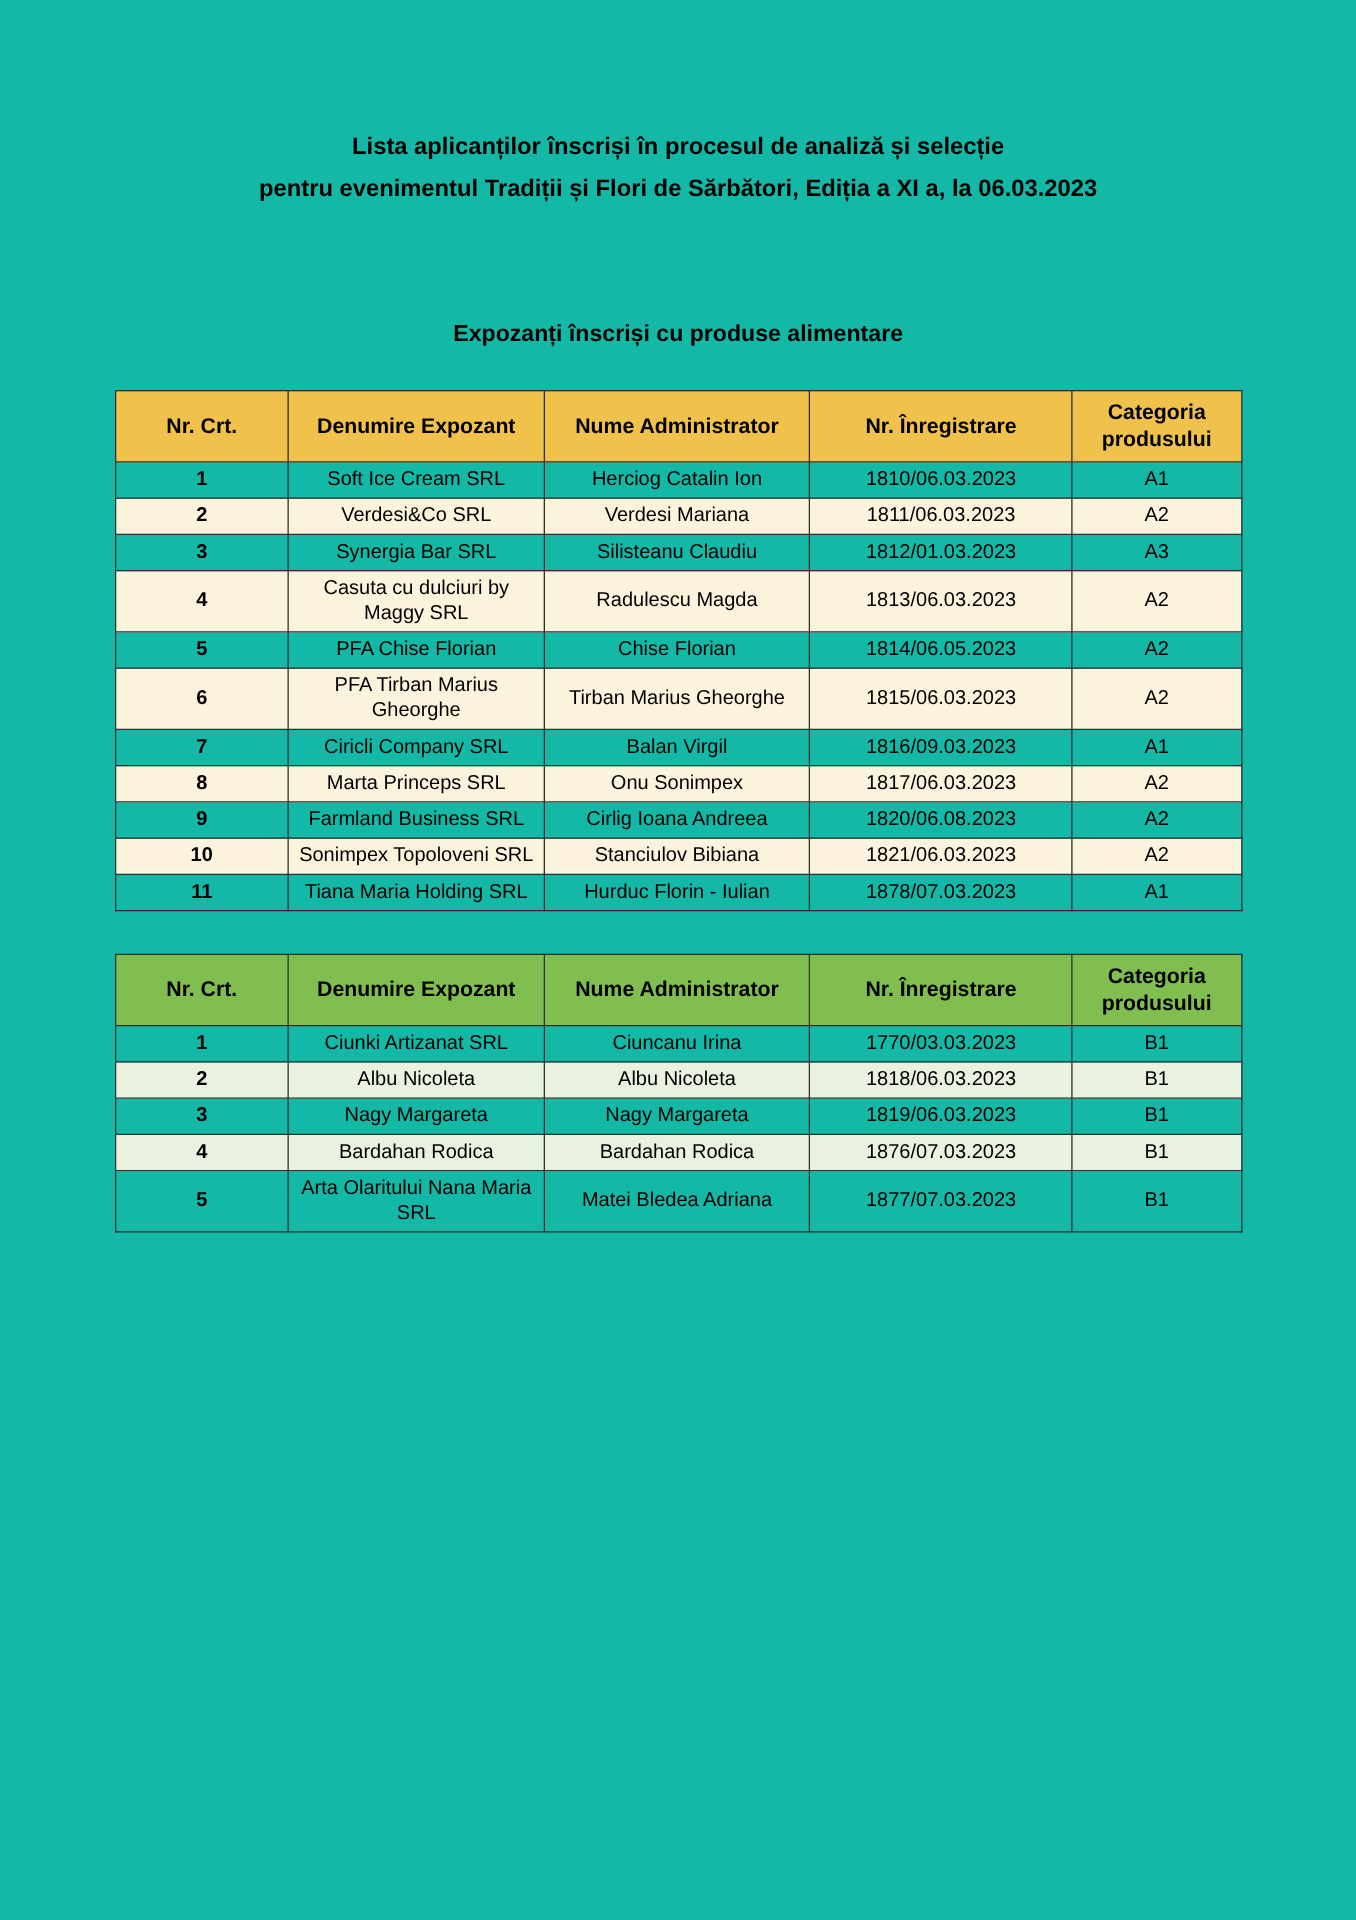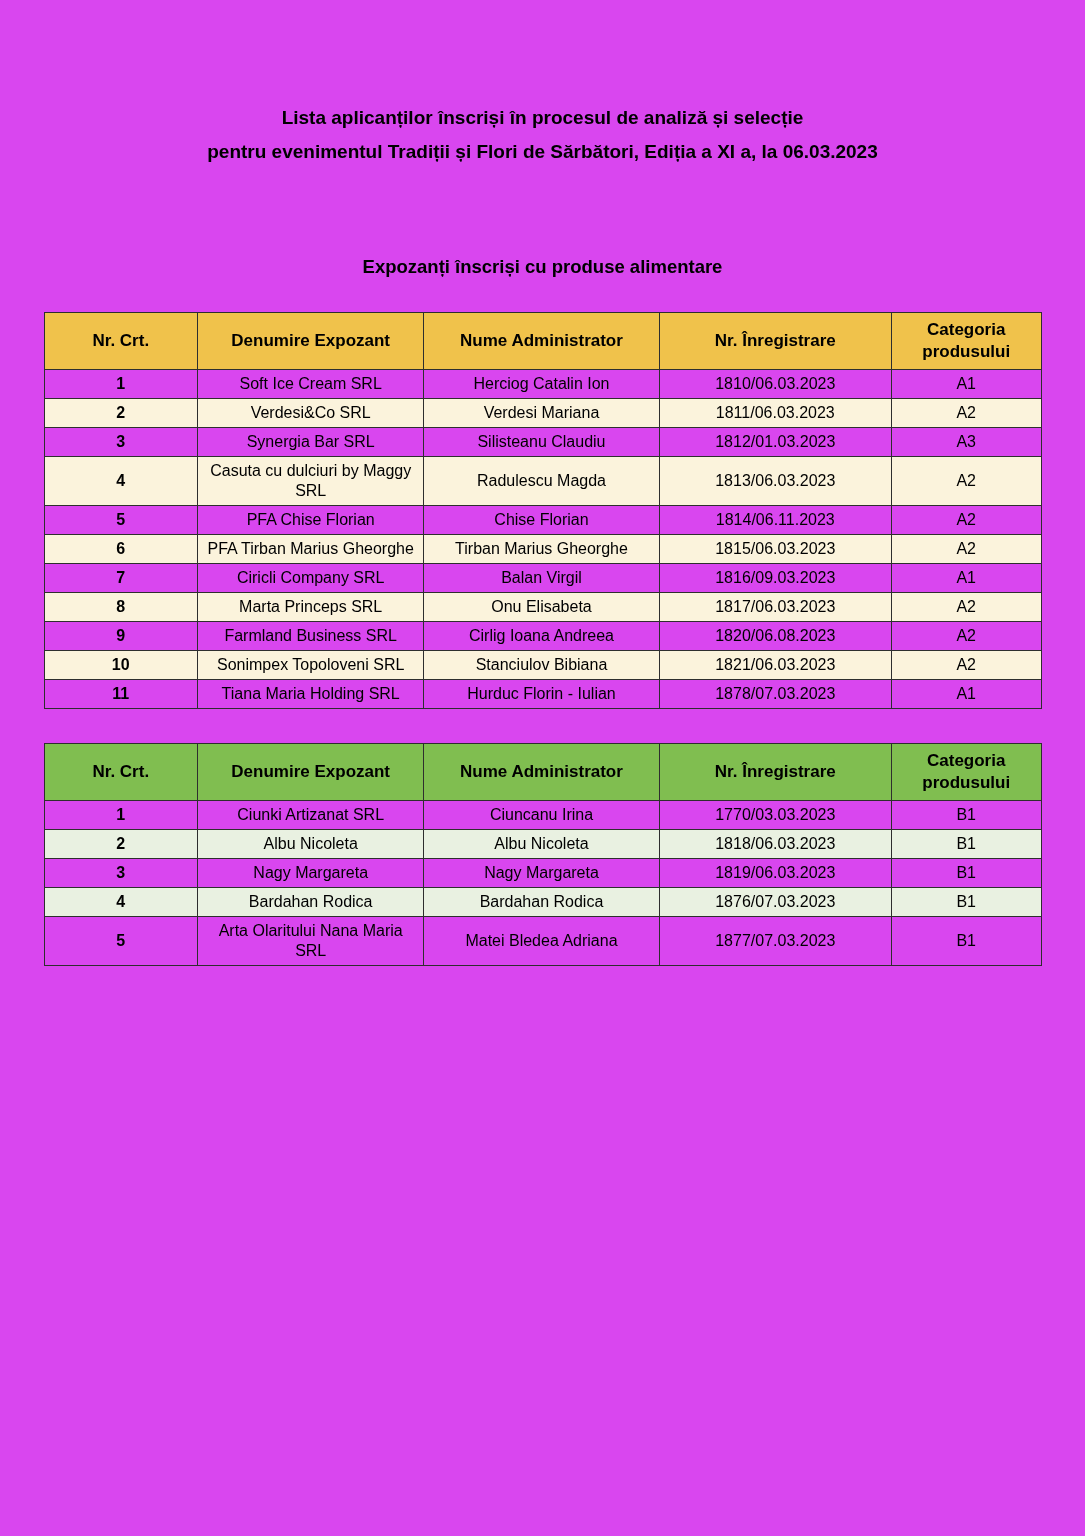--- a/index.html
+++ b/index.html
@@ -5,21 +5,21 @@
   html, body {
     margin: 0;
     padding: 0;
     background: #ffffff;
   }
   .page {
     position: relative;
     width: 1085px;
     height: 1536px;
     margin: 0 auto;
-    background: #d946ef;
+    background: #14b8a6;
     font-family: "Liberation Sans", "DejaVu Sans", sans-serif;
     color: #000000;
     overflow: hidden;
   }
   .doc-title {
     padding-top: 101px;
     text-align: center;
     font-weight: bold;
     font-size: 19px;
     line-height: 34px;
@@ -27,21 +27,21 @@
   .section-heading {
     margin: 10px;
     text-align: center;
     font-weight: bold;
     font-size: 18.5px;
   }
   .section-food .section-heading   { margin-top: 87px; }
   .section-nonfood .section-heading{ margin-top: 62px; }
 
   table.applicants {
-    width: 998px;
+    width: 902px;
     margin: 34px auto 0 auto;
     border-collapse: collapse;
     table-layout: fixed;
   }
   table.applicants th,
   table.applicants td {
     border: 1.5px solid #2e2e2e;
     text-align: center;
     vertical-align: middle;
     padding: 4px 6px;
@@ -129,41 +129,41 @@
             <td>4</td>
             <td>Casuta cu dulciuri by Maggy SRL</td>
             <td>Radulescu Magda</td>
             <td>1813/06.03.2023</td>
             <td>A2</td>
           </tr>
           <tr>
             <td>5</td>
             <td>PFA Chise Florian</td>
             <td>Chise Florian</td>
-            <td>1814/06.11.2023</td>
+            <td>1814/06.05.2023</td>
             <td>A2</td>
           </tr>
           <tr class="alt">
             <td>6</td>
             <td>PFA Tirban Marius Gheorghe</td>
             <td>Tirban Marius Gheorghe</td>
             <td>1815/06.03.2023</td>
             <td>A2</td>
           </tr>
           <tr>
             <td>7</td>
             <td>Ciricli Company SRL</td>
             <td>Balan Virgil</td>
             <td>1816/09.03.2023</td>
             <td>A1</td>
           </tr>
           <tr class="alt">
             <td>8</td>
             <td>Marta Princeps SRL</td>
-            <td>Onu Elisabeta</td>
+            <td>Onu Sonimpex</td>
             <td>1817/06.03.2023</td>
             <td>A2</td>
           </tr>
           <tr>
             <td>9</td>
             <td>Farmland Business SRL</td>
             <td>Cirlig Ioana Andreea</td>
             <td>1820/06.08.2023</td>
             <td>A2</td>
           </tr>

